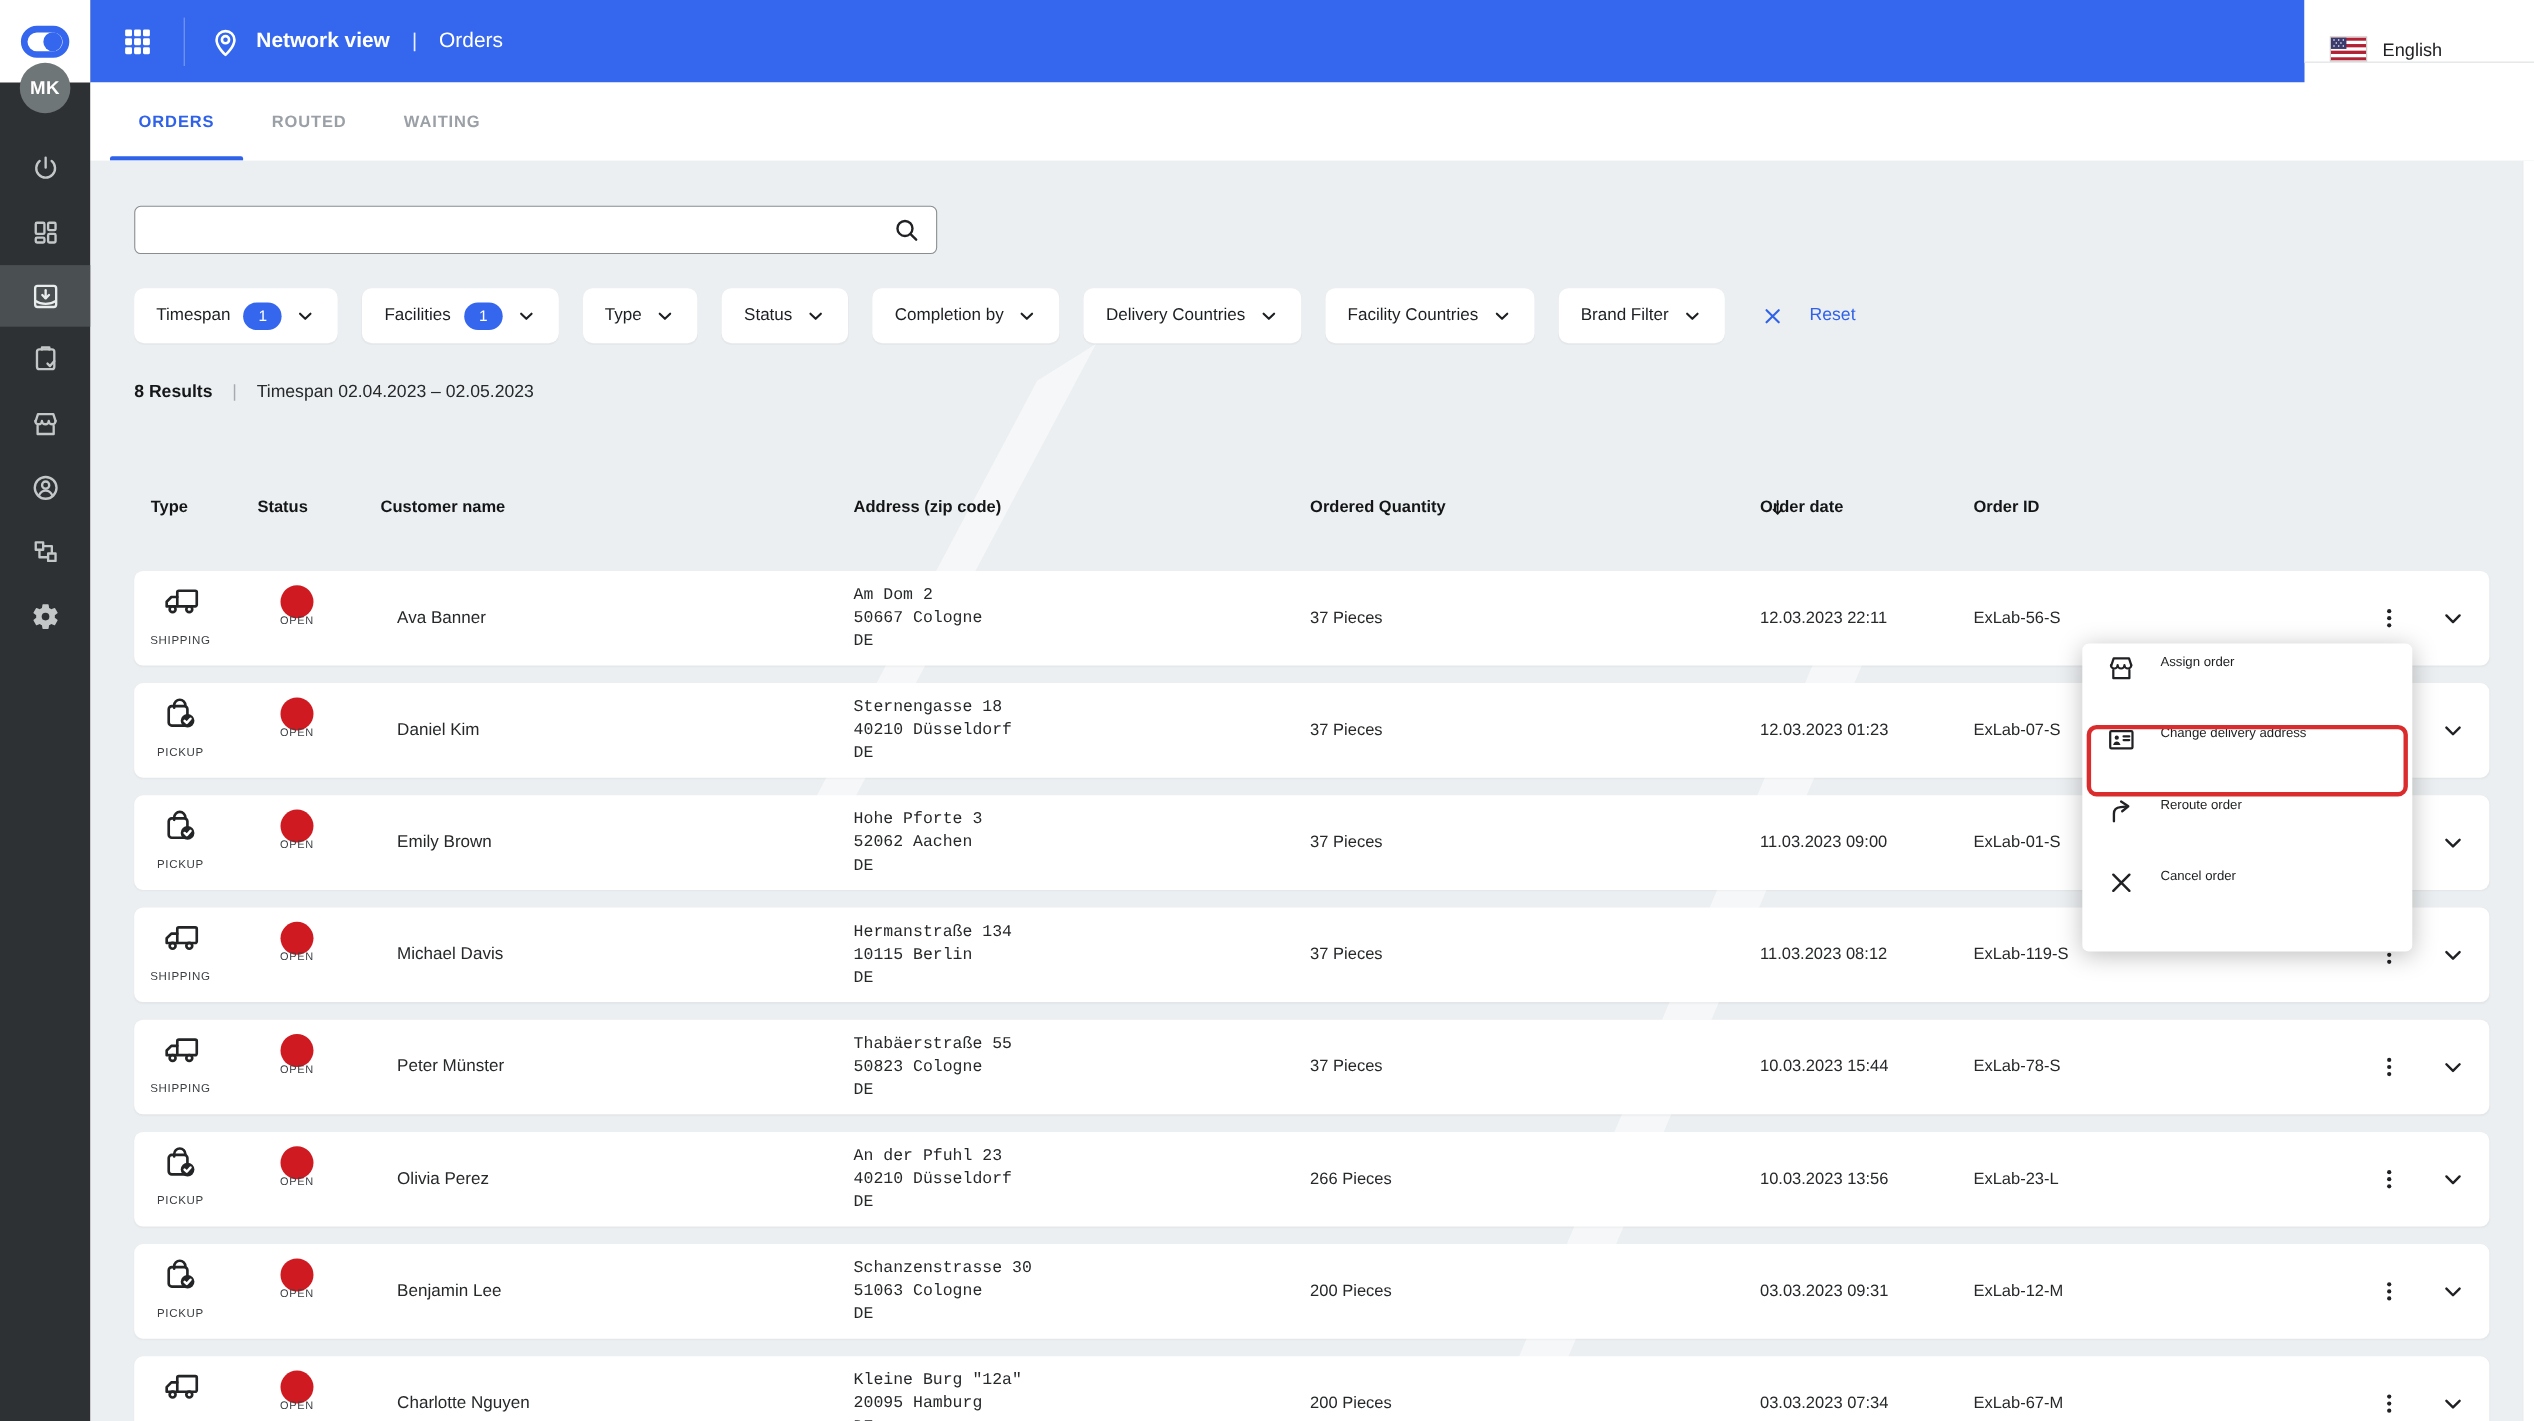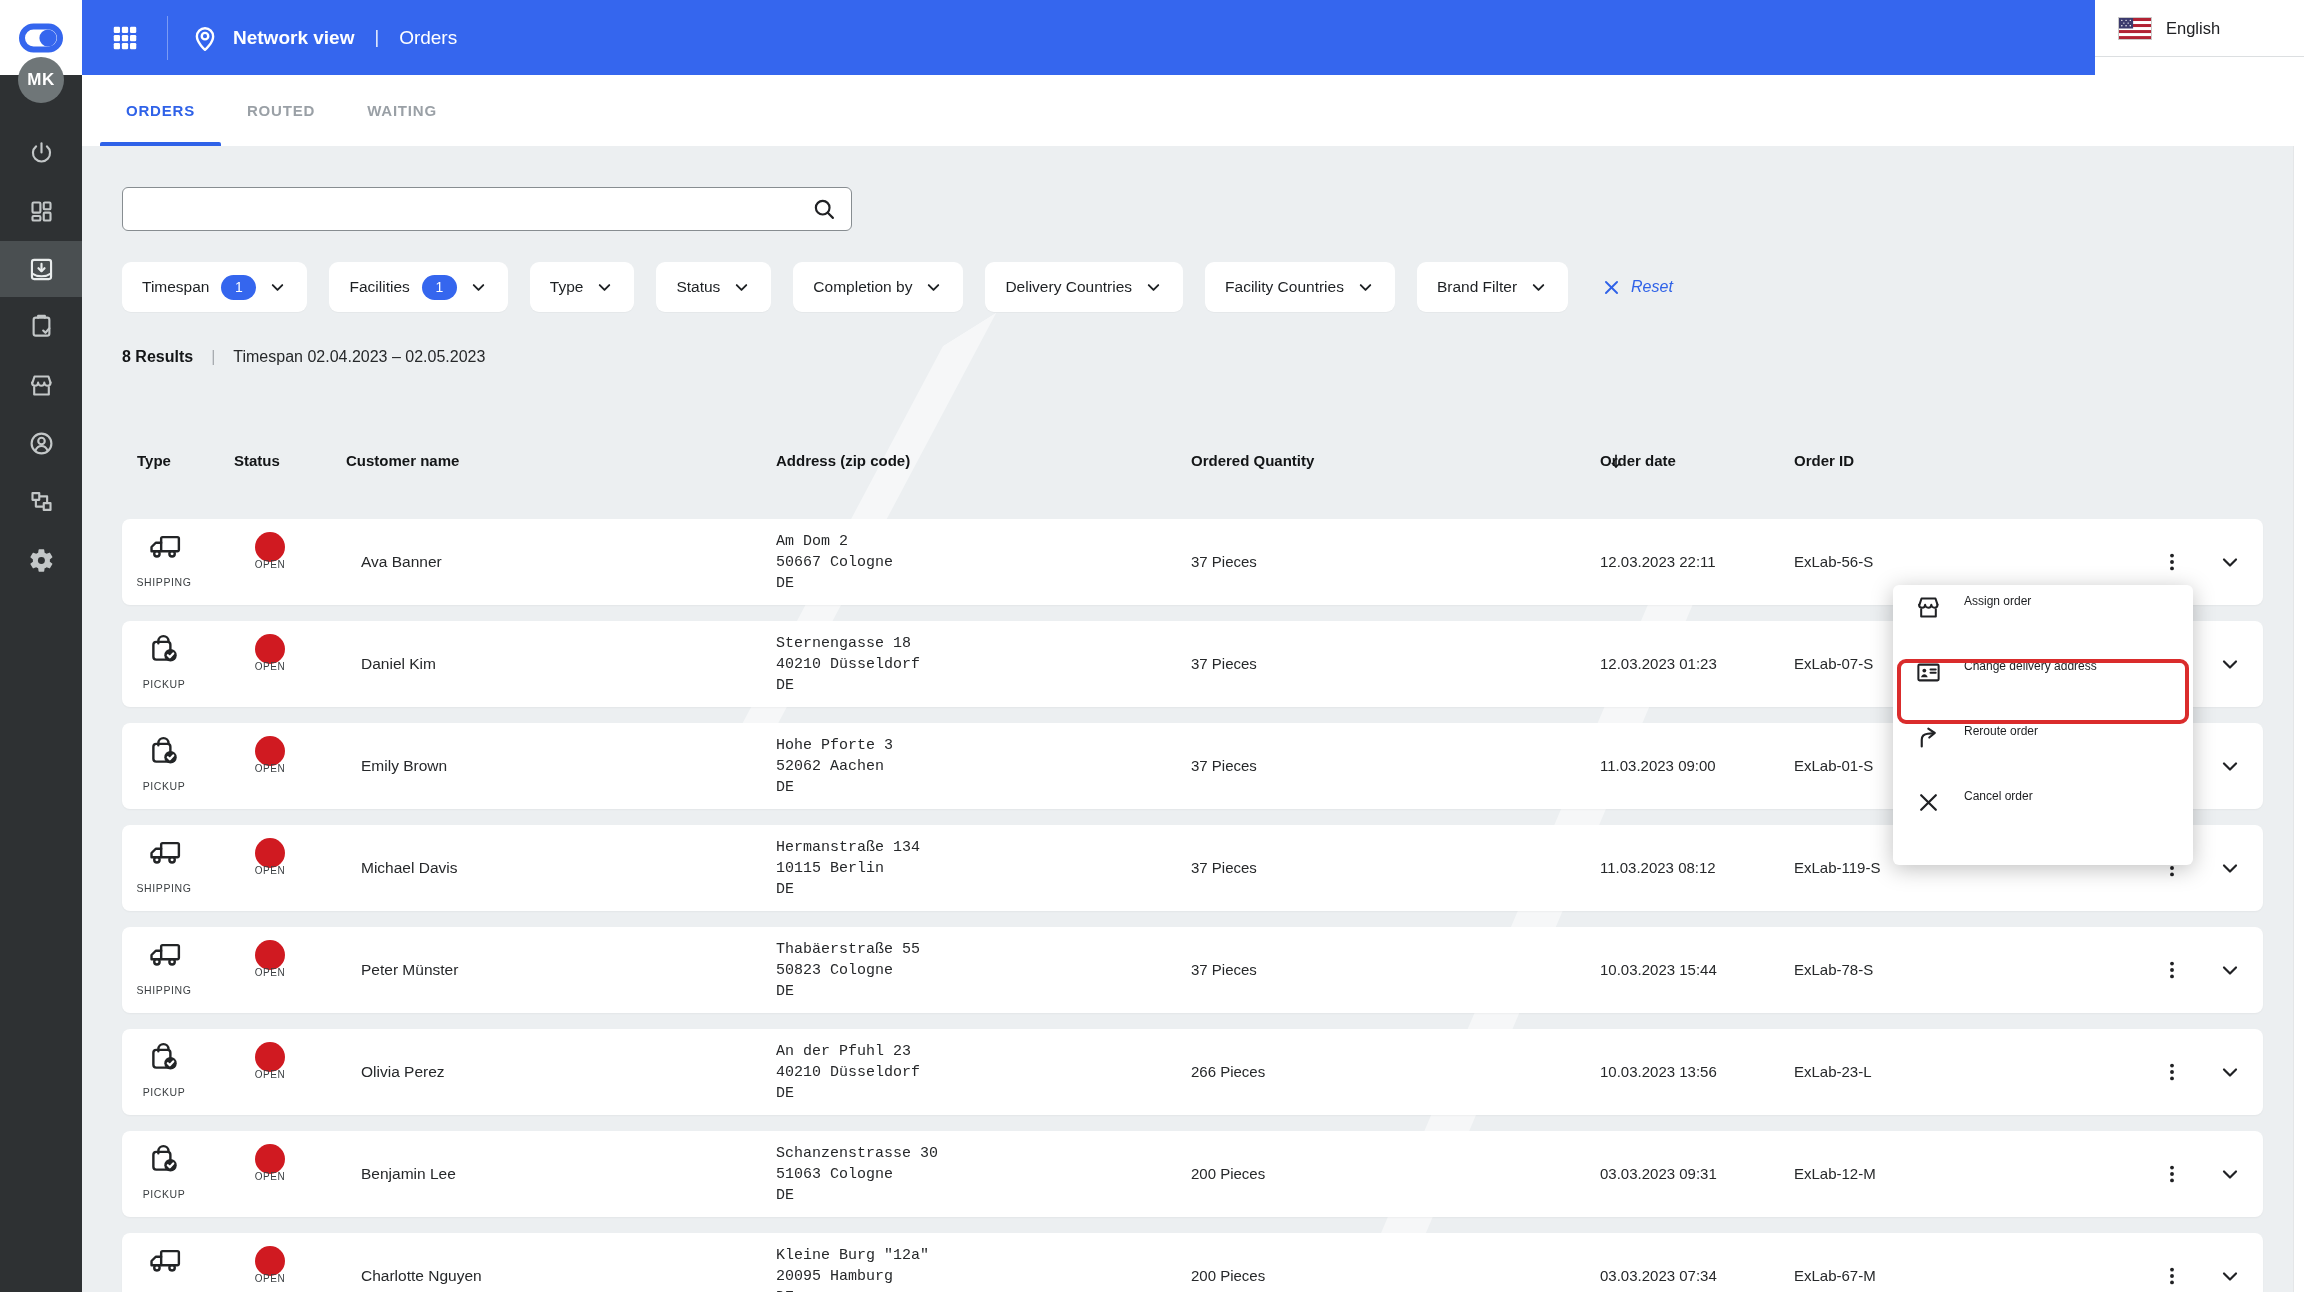--- a/index.html
+++ b/index.html
@@ -22,21 +22,21 @@
   
   .topbar { position:absolute; left:82px; top:0; width:2013px; height:75px; background:#3566ee;
             display:flex; align-items:center; color:#fff; }
   .waffle { margin-left:28px; width:30px; height:30px; cursor:pointer; }
   .topbar-divider { width:1px; height:44px; background:rgba(255,255,255,.35); margin-left:27px; }
   .pin-icon { width:30px; height:30px; margin-left:22px; }
   .product-name { font-size:19px; font-weight:bold; margin-left:13px; }
   .title-sep { font-size:18px; margin:0 20px; opacity:.9; }
   .page-title { font-size:19px; }
   .lang-box { position:absolute; left:2095px; top:0; width:209px; height:57px; background:#fff;
-              border-bottom:1px solid #dcdfe1; display:flex; align-items:center; cursor:pointer; }
+              border-bottom:1px solid #dcdfe1; display:flex; align-items:flex-end; cursor:pointer; }
   .flag { width:34px; height:23px; margin-left:23px; border:1px solid #c9c9c9; }
   .lang-label { font-size:16.5px; color:#202124; margin-left:14px; }
 
   
   .tabbar { position:absolute; left:82px; top:75px; width:2222px; height:71px; background:#fff;
             display:flex; align-items:center; padding-left:18px; }
   .tab { position:relative; height:71px; display:flex; align-items:center; justify-content:center;
          padding:0 26px; font-size:15px; font-weight:bold; letter-spacing:.8px;
          color:#9aa0a6; cursor:pointer; }
   .tab.active { color:#2f62e8; }
@@ -56,22 +56,22 @@
                   font-size:16px; padding:0 14px; color:#202124; }
   .search-icon { width:26px; height:26px; margin-right:14px; color:#202124; cursor:pointer; }
 
   .chips { position:absolute; left:40px; top:116px; height:50px; display:flex; align-items:center; gap:22px; }
   .chip { height:50px; background:#fff; border-radius:9px; display:flex; align-items:center;
           padding:0 20px; font-size:15.5px; color:#1d2023; cursor:pointer; box-shadow:0 1px 1px rgba(0,0,0,.03); }
   .chip-badge { min-width:35px; height:25px; border-radius:13px; background:#3566ee; color:#fff;
                 font-size:14px; display:flex; align-items:center; justify-content:center;
                 margin-left:12px; padding:0 6px; }
   .chip .chev { width:19px; height:19px; margin-left:12px; color:#1d2023; }
-  .reset-btn { display:flex; align-items:center; gap:10px; color:#2f62e8; font-size:16px;
-               margin-left:12px; cursor:pointer;font-style:italic; }
+  .reset-btn { display:flex; align-items:center; gap:24px; color:#2f62e8; font-size:16px;
+               margin-left:12px; cursor:pointer; }
   .reset-btn svg { width:19px; height:19px; }
 
   .results-row { position:absolute; left:40px; top:202px; display:flex; align-items:center;
                  font-size:16px; color:#26282a;text-align:center; }
   .results-count { font-weight:bold; color:#141618; }
   .results-sep { margin:0 18px; color:#a7abaf; }
   .refresh-btn { position:absolute; left:1936px; top:189px; width:243px; height:63px; background:#3566ee;
                  border:none; border-radius:7px; color:#fff; font-size:15px; font-weight:bold;
                  letter-spacing:1.2px; display:flex; align-items:center; justify-content:center;
                  gap:12px; cursor:pointer; font-family:inherit; }

